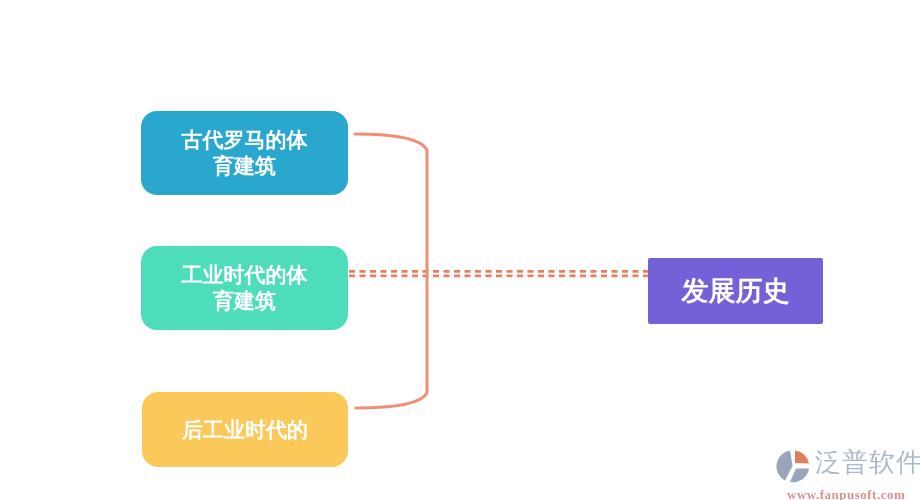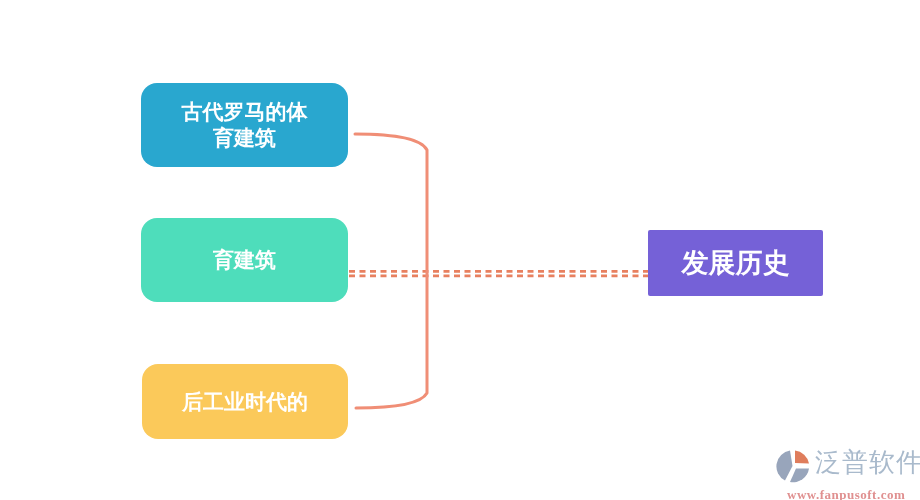--- a/index.html
+++ b/index.html
@@ -12,20 +12,21 @@
   .connectors { position: absolute; left: 0; top: 0; }
 
   .node {
     position: absolute;
     display: flex; flex-direction: column;
     align-items: center; justify-content: center;
     color: #ffffff; font-weight: bold;
     font-size: 21px; line-height: 26px;
     text-align: center; border-radius: 16px;
     box-sizing: border-box;
+    margin-top: 28px;
   }
   .b1 { left: 141px; top: 83px;  width: 207px; height: 84px; }
   .b2 { left: 141px; top: 218px; width: 207px; height: 84px; }
   .b3 { left: 142px; top: 364px; width: 206px; height: 75px; }
   .root {
     left: 648px; top: 230px; width: 175px; height: 66px;
     border-radius: 2px; font-size: 27px; line-height: 30px;
   }
 
   .watermark { position: absolute; right: 5px; bottom: 3px; width: 140px; height: 48px; }
@@ -53,20 +54,21 @@
 
     <path d="M 355 134 C 392 134 421 138 427 150 L 427 393 C 421 404 392 408 356 408" stroke-width="3" fill="none" stroke-linecap="round" stroke-linejoin="round" stroke="#f08e76"></path>
   </svg>
 
   <div class="node b1" style="background-color: rgb(41, 167, 207);">
     <span>古代罗马的体</span>
     <span>育建筑</span>
   </div>
 
   <div class="node b2" style="background-color: rgb(78, 221, 187);">
+    <span>工业时代的体</span>
     <span>育建筑</span>
   </div>
 
   <div class="node b3" style="background-color: rgb(251, 201, 90);">
     <span>后工业时代的</span>
   </div>
 
   <div class="node root" style="background-color: rgb(117, 97, 215);">
     <span>发展历史</span>
   </div>

